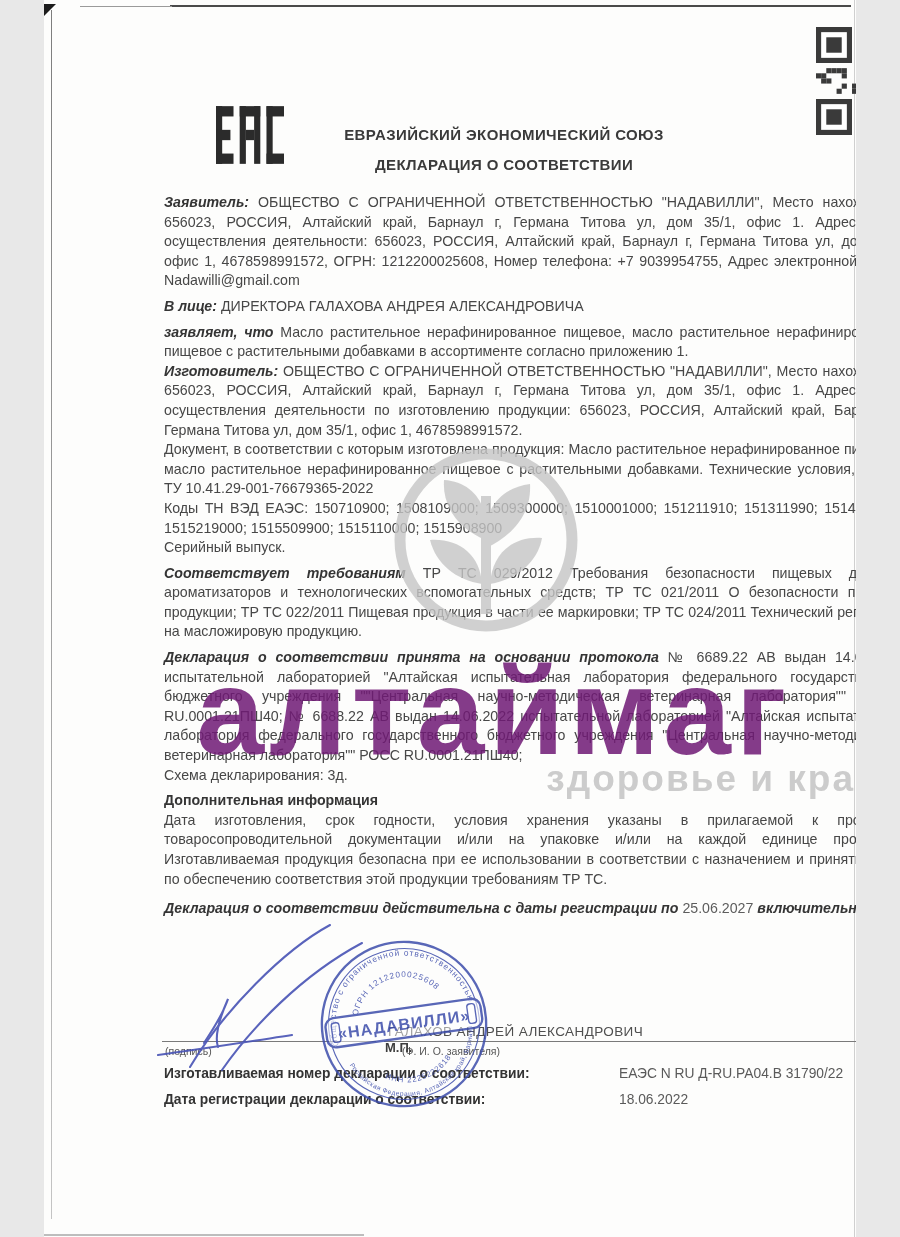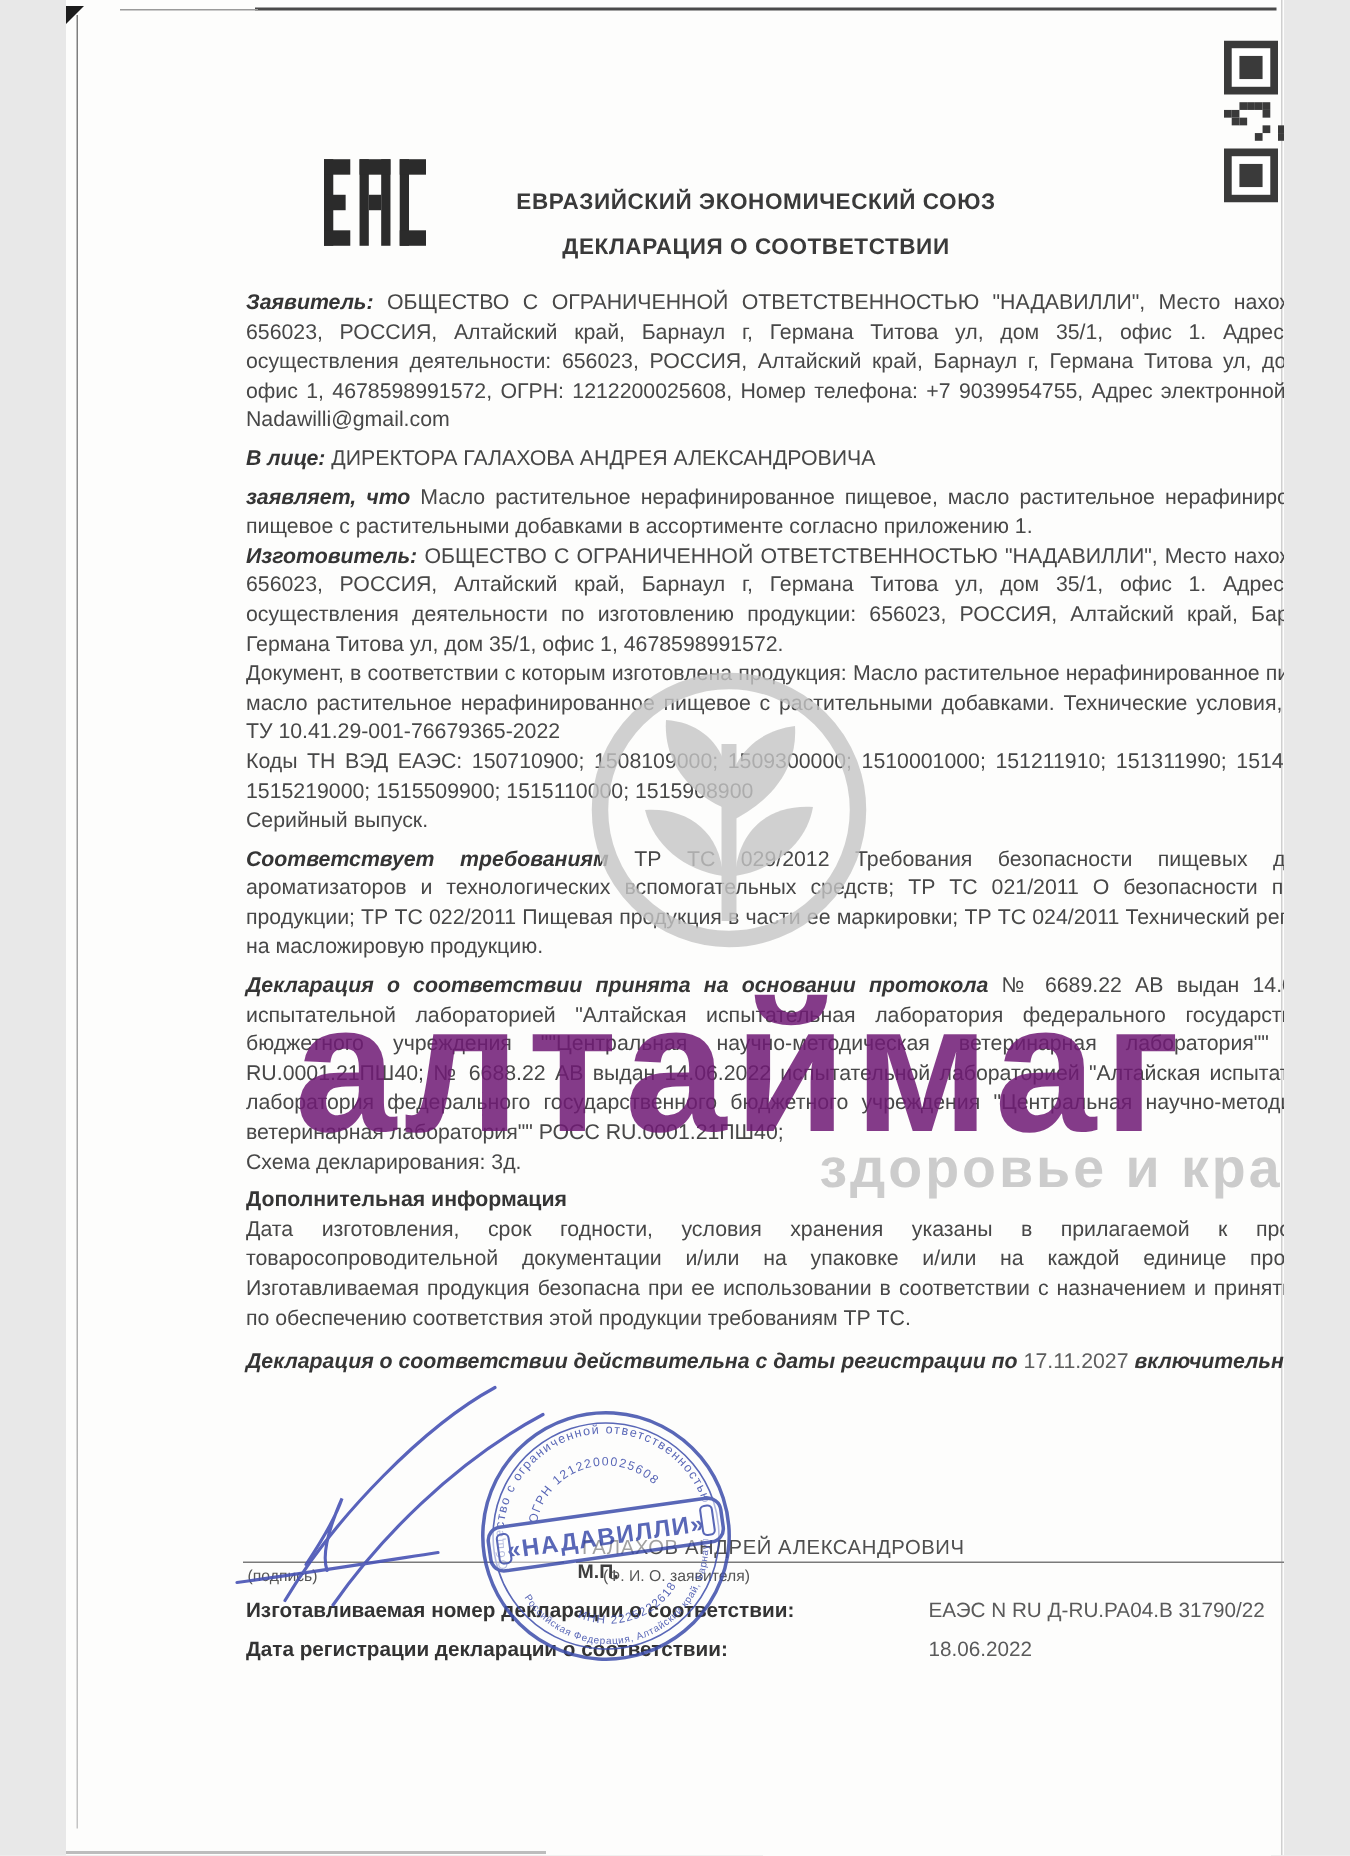--- a/index.html
+++ b/index.html
@@ -214,21 +214,21 @@
     <p class="m0"><b>заявляет, что</b> <span>Масло растительное нерафинированное пищевое, масло растительное нерафинированное пищевое с растительными добавками в ассортименте согласно приложению 1.</span></p>
     <p class="m0"><b>Изготовитель:</b> <span>ОБЩЕСТВО С ОГРАНИЧЕННОЙ ОТВЕТСТВЕННОСТЬЮ "НАДАВИЛЛИ", Место нахождения: 656023, РОССИЯ, Алтайский край, Барнаул г, Германа Титова ул, дом 35/1, офис 1. Адрес места осуществления деятельности по изготовлению продукции: 656023, РОССИЯ, Алтайский край, Барнаул г, Германа Титова ул, дом 35/1, офис 1, 4678598991572.</span></p>
     <p class="m0"><span>Документ, в соответствии с которым изготовлена продукция: Масло растительное нерафинированное пищевое, масло растительное нерафинированное пищевое с растительными добавками. Технические условия, номер: ТУ 10.41.29-001-76679365-2022</span></p>
     <p class="m0"><span>Коды ТН ВЭД ЕАЭС: 150710900; 1508109000; 1509300000; 1510001000; 151211910; 151311990; 1514119009; 1515219000; 1515509900; 1515110000; 1515908900</span></p>
     <p><span>Серийный выпуск.</span></p>
     <p><b>Соответствует требованиям</b> <span>ТР ТС 029/2012 Требования безопасности пищевых добавок, ароматизаторов и технологических вспомогательных средств; ТР ТС 021/2011 О безопасности пищевой продукции; ТР ТС 022/2011 Пищевая продукция в части ее маркировки; ТР ТС 024/2011 Технический регламент на масложировую продукцию.</span></p>
     <p class="m0"><b>Декларация о соответствии принята на основании протокола</b> <span>№ 6689.22 АВ выдан 14.06.2022 испытательной лабораторией "Алтайская испытательная лаборатория федерального государственного бюджетного учреждения ""Центральная научно-методическая ветеринарная лаборатория"" РОСС RU.0001.21ПШ40; № 6688.22 АВ выдан 14.06.2022 испытательной лабораторией "Алтайская испытательная лаборатория федерального государственного бюджетного учреждения "Центральная научно-методическая ветеринарная лаборатория"" РОСС RU.0001.21ПШ40;</span></p>
     <p><span>Схема декларирования: 3д.</span></p>
     <p class="m0 hd">Дополнительная информация</p>
     <p style="margin-bottom:10px"><span>Дата изготовления, срок годности, условия хранения указаны в прилагаемой к продукции товаросопроводительной документации и/или на упаковке и/или на каждой единице продукции. Изготавливаемая продукция безопасна при ее использовании в соответствии с назначением и приняты меры по обеспечению соответствия этой продукции требованиям ТР ТС.</span></p>
-    <p><b>Декларация о соответствии действительна с даты регистрации по</b> <span class="val">17.11.2027</span> <b>включительно</b></p>
+    <p><b>Декларация о соответствии действительна с даты регистрации по</b> <span class="val">25.06.2027</span> <b>включительно</b></p>
   </div>
 
   <div class="watermark">
     <div class="wm-logo">
       <svg width="192" height="192" viewBox="0 0 192 192">
         <g stroke="#c6c6c6" fill="none">
           <circle cx="96" cy="96" r="86" stroke-width="11"></circle>
           <path d="M96 170 C96 120 96 90 96 52" stroke-width="10"></path>
           <path d="M96 96 C70 86 52 64 54 36 C84 38 100 62 96 96 Z" fill="#c6c6c6" stroke="none"></path>
           <path d="M96 104 C122 92 142 70 140 40 C108 44 90 70 96 104 Z" fill="#c6c6c6" stroke="none"></path>

